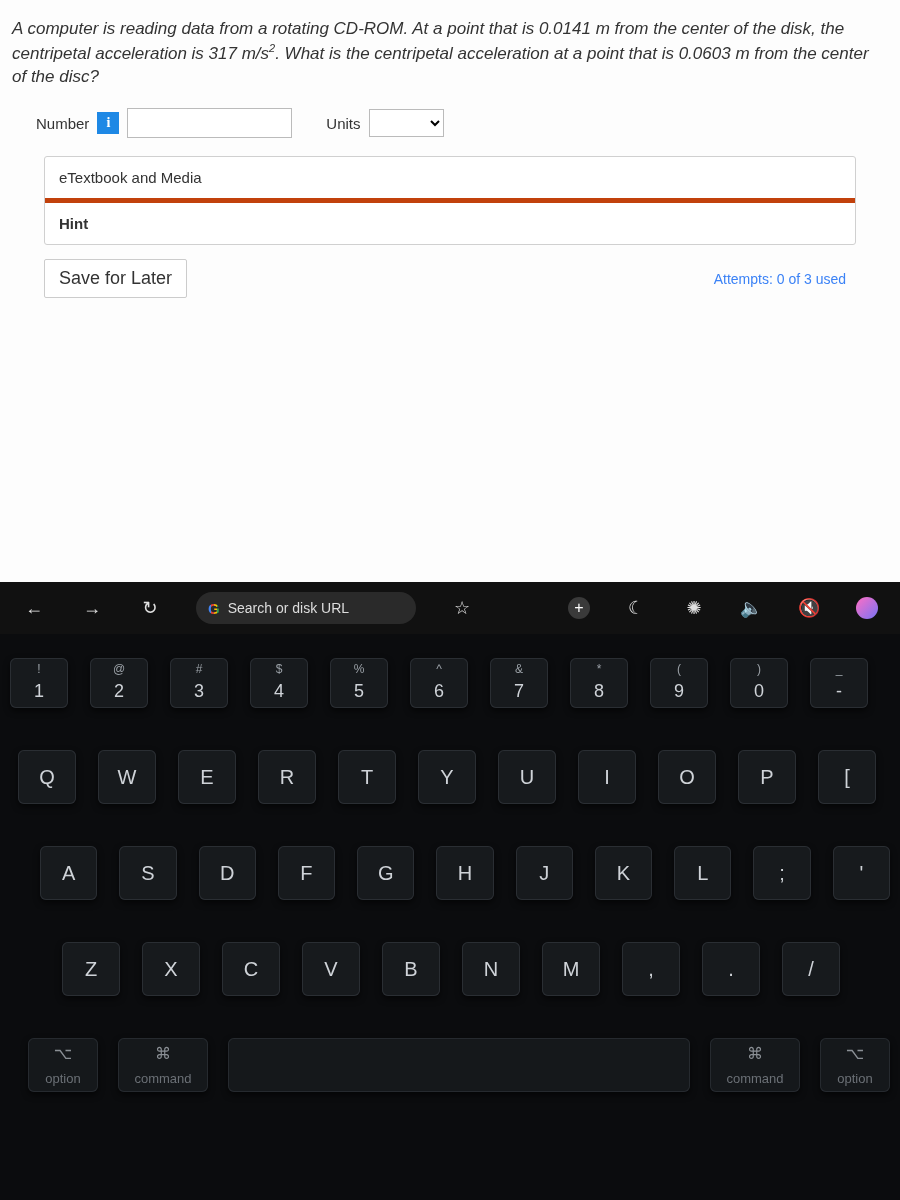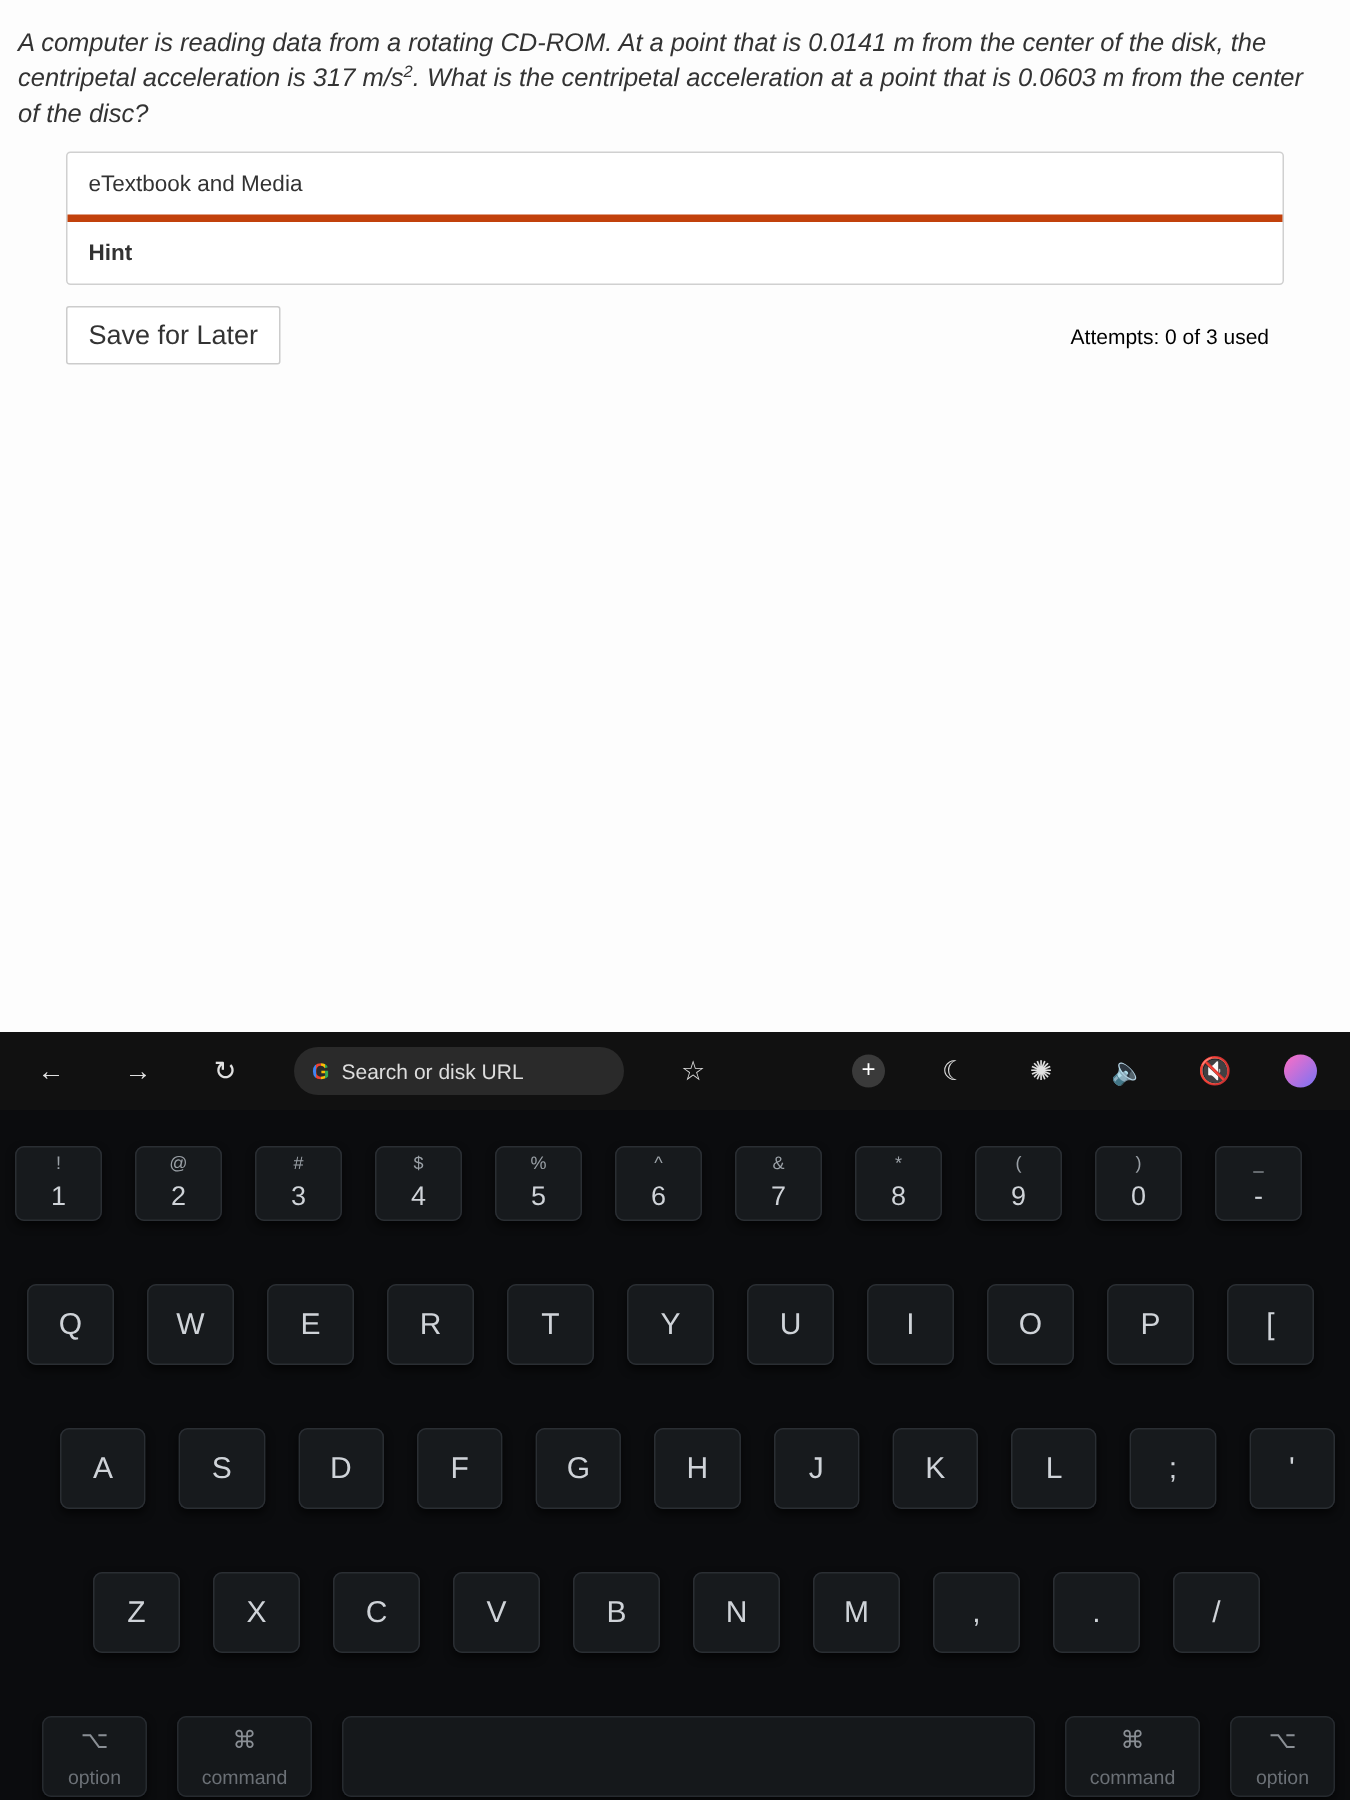--- a/index.html
+++ b/index.html
@@ -5,21 +5,21 @@
   * { box-sizing: border-box; margin: 0; padding: 0; }
   body {
     width: 900px;
     height: 1200px;
     overflow: hidden;
     font-family: -apple-system, "Helvetica Neue", Arial, sans-serif;
     background: #1a1a1a;
   }
   .screen-top {
     background: #fdfdfd;
-    height: 688px;
+    height: 582px;
     padding: 10px 8px 0 8px;
     position: relative;
   }
   .question {
     font-size: 17px;
     color: #333;
     line-height: 1.35;
     font-style: italic;
     padding: 8px 10px 14px 4px;
   }
@@ -74,21 +74,21 @@
     background: #fff;
     padding: 8px 14px;
     font-size: 18px;
     color: #333;
     cursor: pointer;
     border-radius: 2px;
   }
   .spacer { flex: 1; }
   .attempts {
     font-size: 14px;
-    color: #000000;
+    color: #3b82f6;
     margin-right: 10px;
   }
   .submit-btn {
     background: #1e88e5;
     color: #fff;
     border: none;
     padding: 10px 14px;
     font-size: 14px;
     cursor: pointer;
     border-radius: 2px;
@@ -192,20 +192,30 @@
 </head>
 <body>
 
 <div class="screen-top">
 
   <div class="question">
     <span>A computer is reading data from a rotating CD-ROM. At a point that is 0.0141 m from the center of the disk, the centripetal</span>
     <span>acceleration is 317 m/s</span><span class="sup">2</span><span>. What is the centripetal acceleration at a point that is 0.0603 m from the center of the disc?</span>
   </div>
 
+  <div class="answer-row">
+    <span class="lbl">Number</span>
+    <span class="info-badge">i</span>
+    <input class="num-input" value="" style="">
+    <span style="width:18px"></span>
+    <span class="lbl">Units</span>
+    <select class="units-select">
+      <option></option>
+    </select>
+  </div>
 
   <div class="resources">
     <div class="res-row">eTextbook and Media</div>
     <div class="res-row">Hint</div>
   </div>
 
   <div class="actions">
     <button class="save-btn">Save for Later</button>
     <span class="spacer"></span>
     <span class="attempts">Attempts: 0 of 3 used</span>

